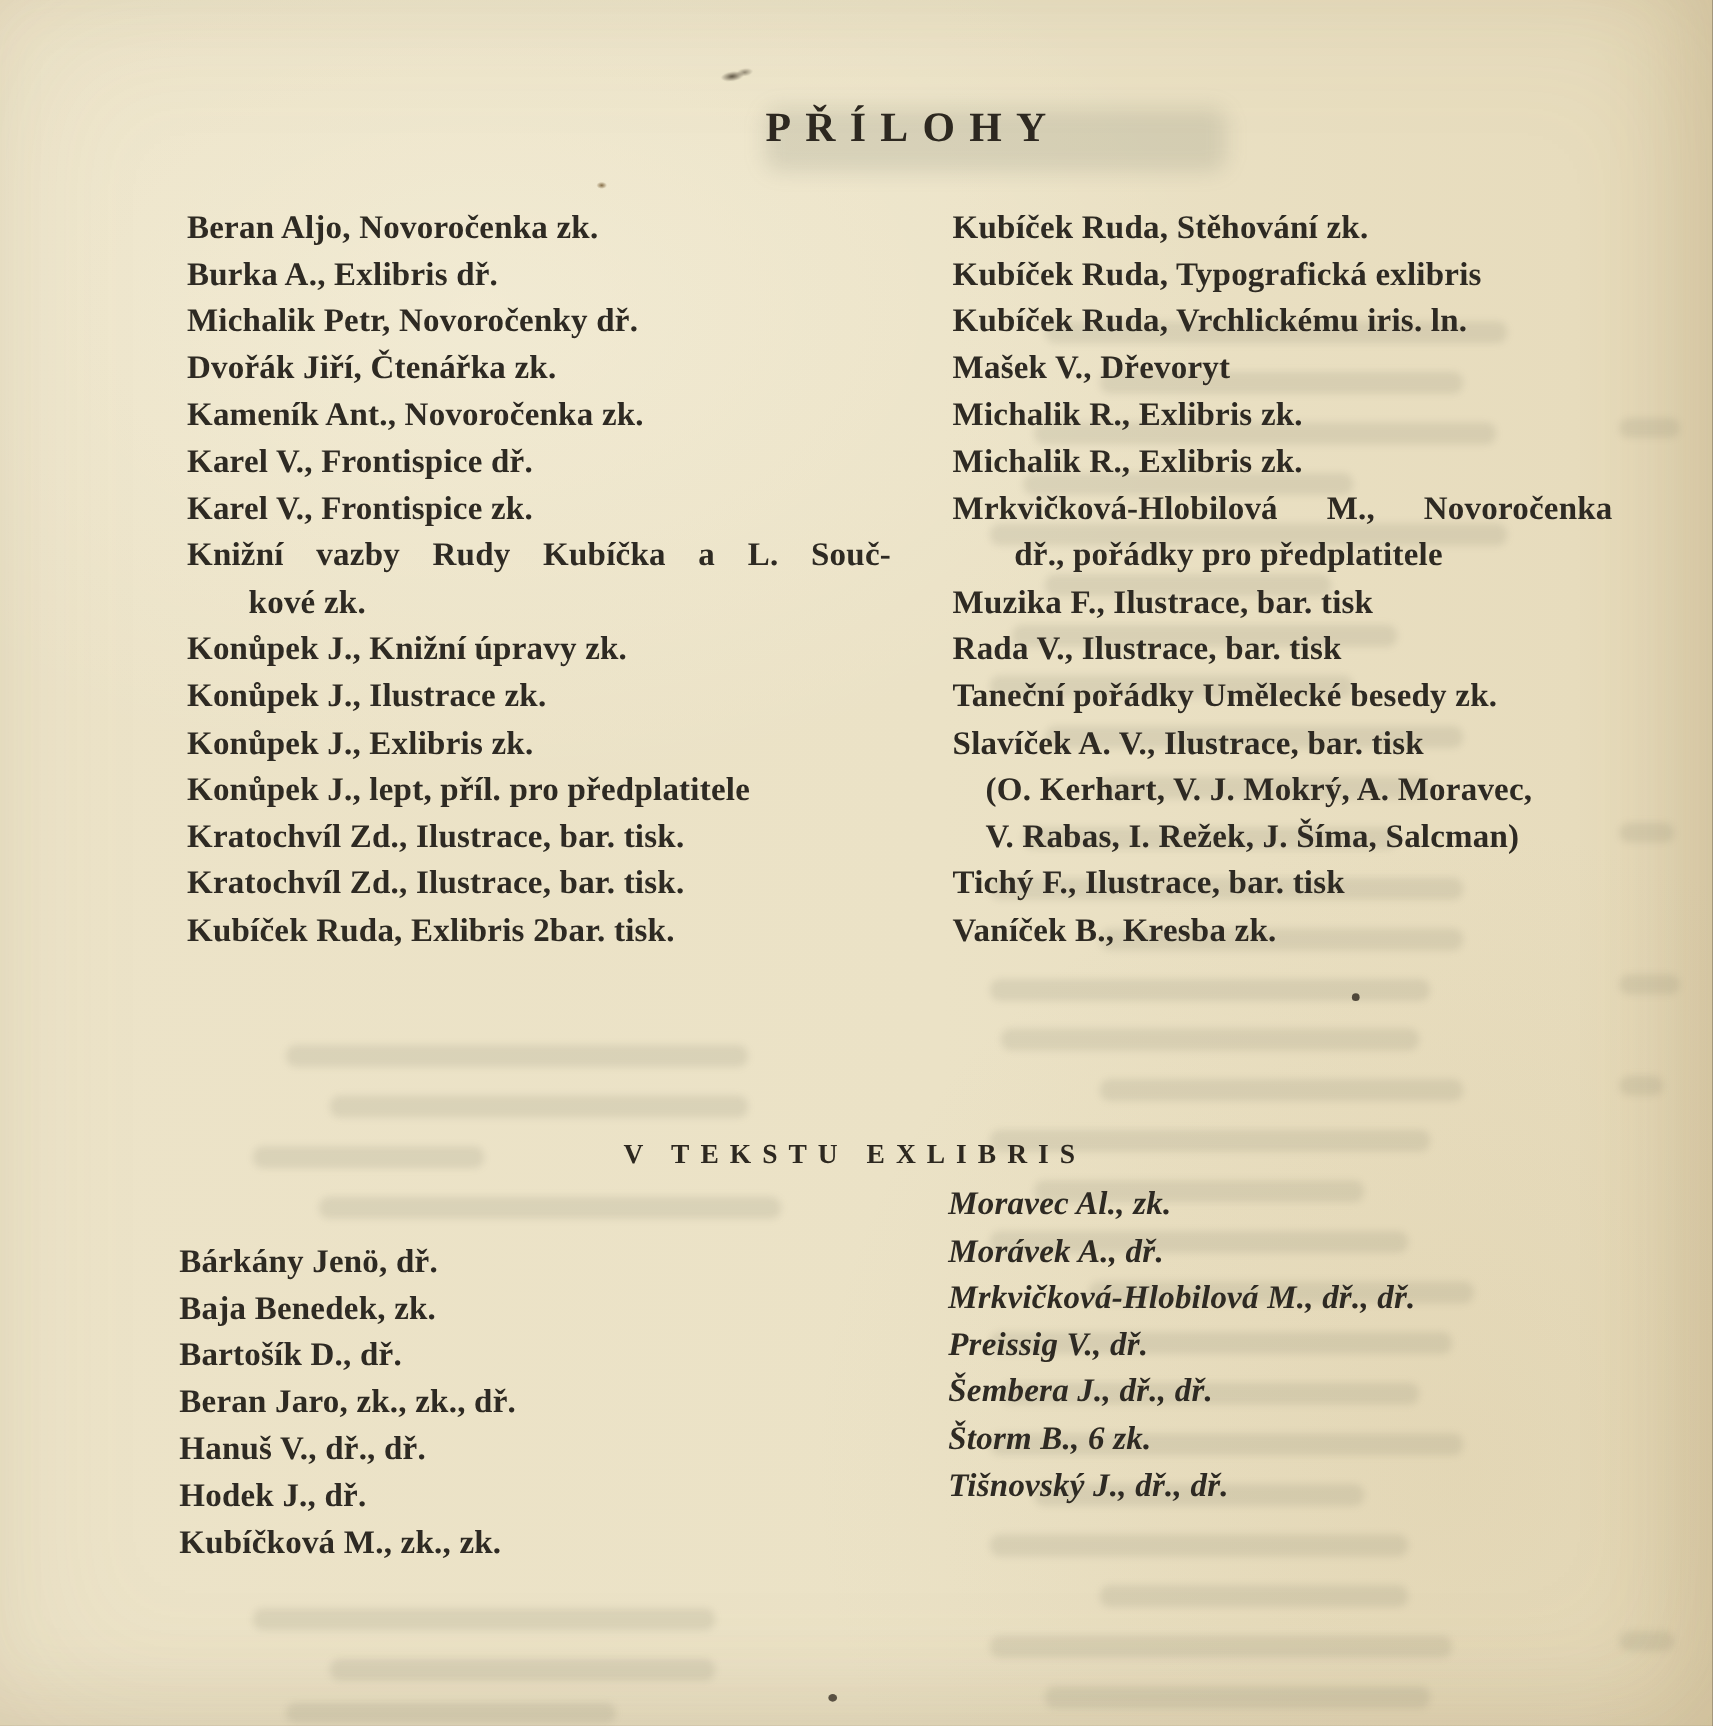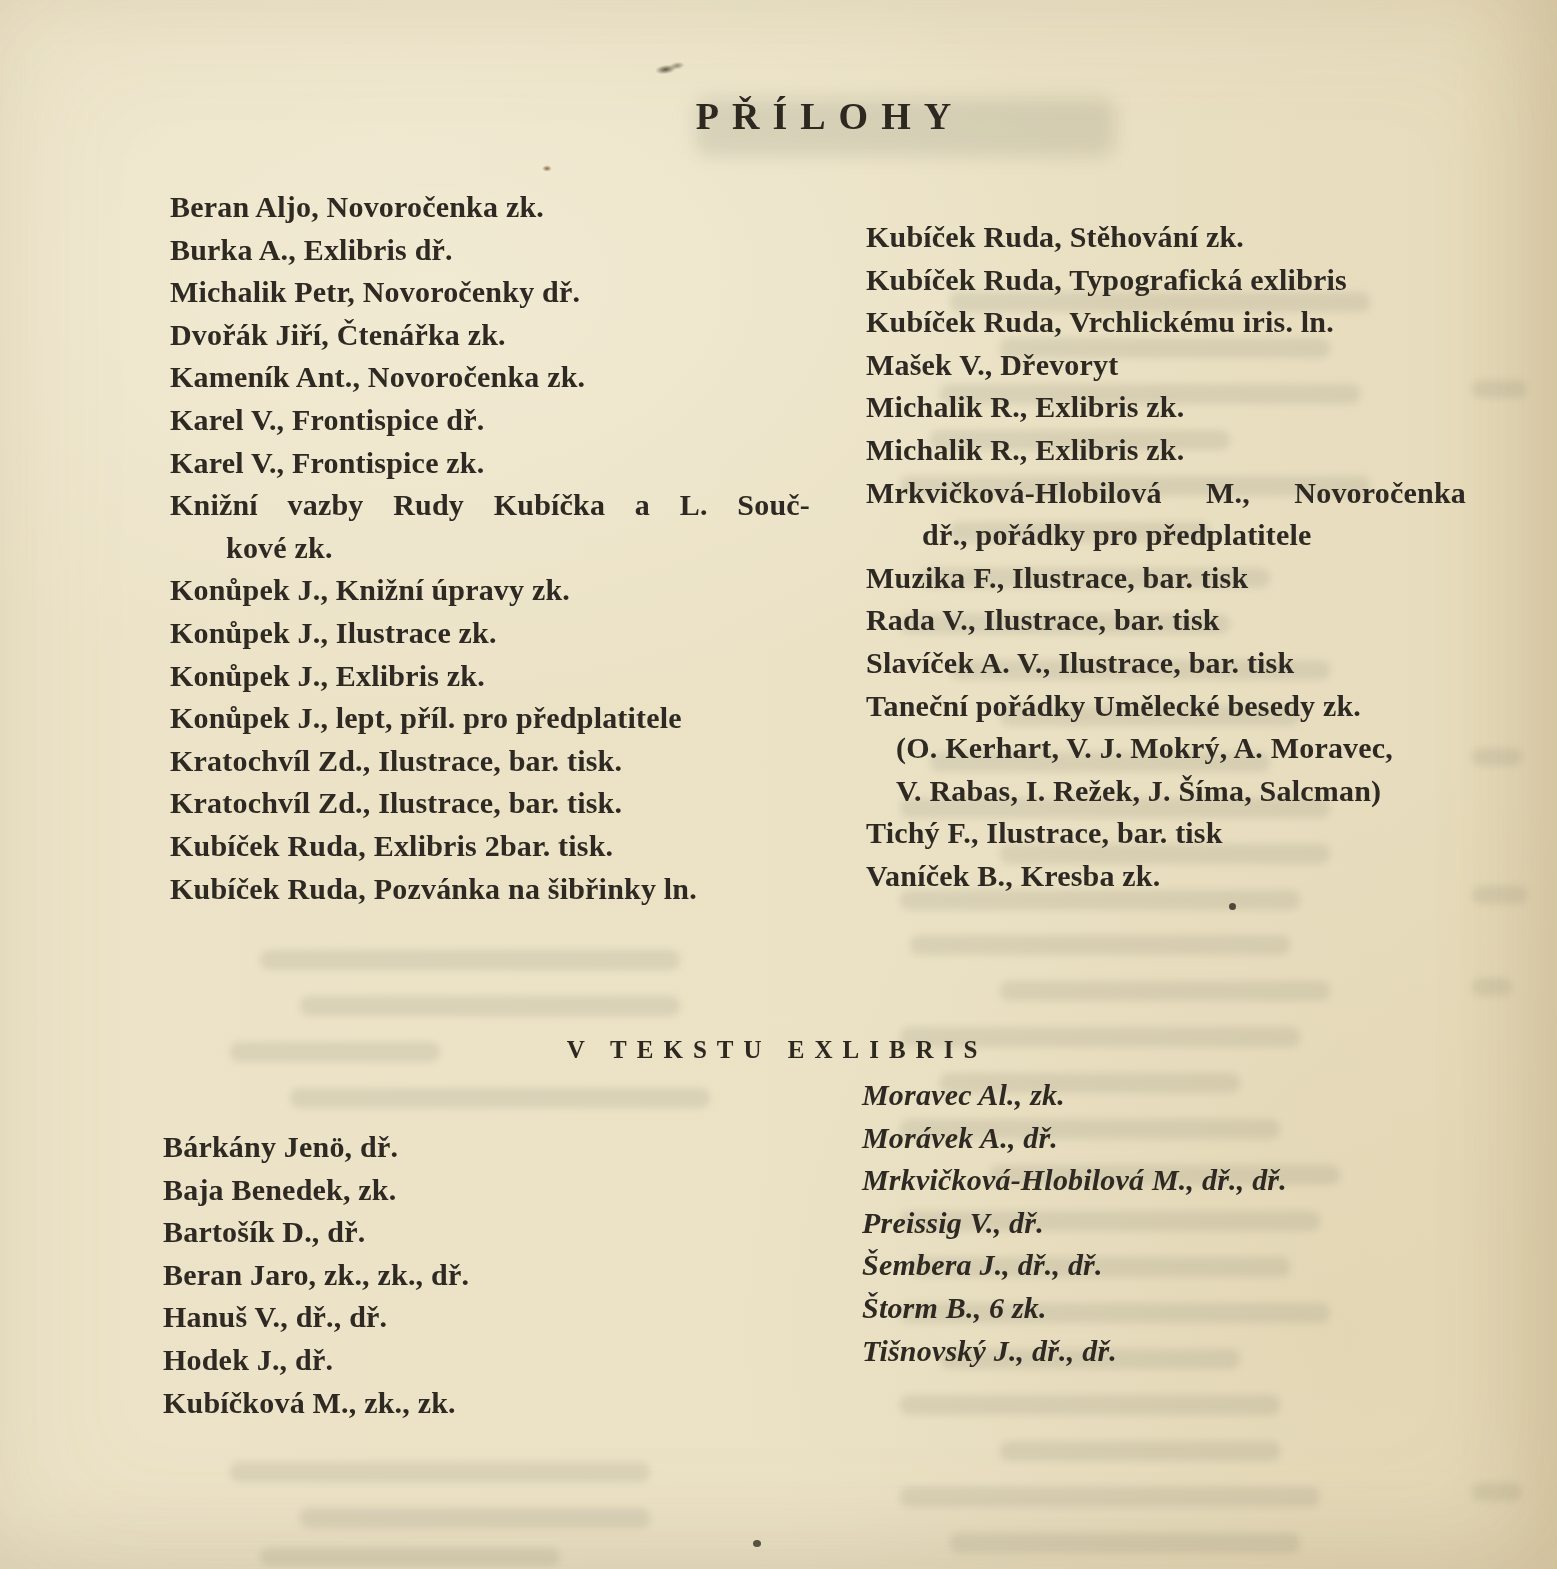--- a/index.html
+++ b/index.html
@@ -65,21 +65,21 @@
     font-weight: 700;
     line-height: 42.6px;
     letter-spacing: 0.2px;
   }
   .col .line { white-space: nowrap; }
   .col .line.indent { padding-left: 56px; }
   .col .line.indent-sm { padding-left: 30px; }
   .col .line.spread { text-align: justify; text-align-last: justify; white-space: normal; }
 
   #prilohy-left  { top: 186px;  left: 170px; width: 640px; }
-  #prilohy-right { top: 186px;  left: 866px; width: 600px; margin-top: 30px; }
+  #prilohy-right { top: 186px;  left: 866px; width: 600px; }
   #tekstu-left   { top: 1126px; left: 163px; width: 640px; }
   #tekstu-right  { top: 1074px; left: 862px; width: 610px; font-style: italic; }
 
   
   .smudge { position: absolute; pointer-events: none; }
   .smudge-arrow {
     top: 62px; left: 652px; width: 34px; height: 14px;
     background: radial-gradient(14px 6px at 40% 50%, rgba(70,60,45,0.85), rgba(70,60,45,0) 75%),
                 radial-gradient(10px 5px at 75% 35%, rgba(70,60,45,0.55), rgba(70,60,45,0) 75%);
     transform: rotate(-8deg);
@@ -160,35 +160,34 @@
         <div class="line">Karel V., Frontispice zk.</div>
         <div class="line spread">Knižní vazby Rudy Kubíčka a L. Souč-</div>
         <div class="line indent">kové zk.</div>
         <div class="line">Konůpek J., Knižní úpravy zk.</div>
         <div class="line">Konůpek J., Ilustrace zk.</div>
         <div class="line">Konůpek J., Exlibris zk.</div>
         <div class="line">Konůpek J., lept, příl. pro předplatitele</div>
         <div class="line">Kratochvíl Zd., Ilustrace, bar. tisk.</div>
         <div class="line">Kratochvíl Zd., Ilustrace, bar. tisk.</div>
         <div class="line">Kubíček Ruda, Exlibris 2bar. tisk.</div>
-        <div class="line">Kubíček Ruda, Pozvánka na šibřinky ln.</div>
       </div>
     <div class="col" id="prilohy-right">
         <div class="line">Kubíček Ruda, Stěhování zk.</div>
         <div class="line">Kubíček Ruda, Typografická exlibris</div>
         <div class="line">Kubíček Ruda, Vrchlickému iris. ln.</div>
         <div class="line">Mašek V., Dřevoryt</div>
         <div class="line">Michalik R., Exlibris zk.</div>
         <div class="line">Michalik R., Exlibris zk.</div>
         <div class="line spread">Mrkvičková-Hlobilová M., Novoročenka</div>
         <div class="line indent">dř., pořádky pro předplatitele</div>
         <div class="line">Muzika F., Ilustrace, bar. tisk</div>
         <div class="line">Rada V., Ilustrace, bar. tisk</div>
+        <div class="line">Taneční pořádky Umělecké besedy zk.</div>
         <div class="line">Slavíček A. V., Ilustrace, bar. tisk</div>
-        <div class="line">Taneční pořádky Umělecké besedy zk.</div>
         <div class="line indent-sm">(O. Kerhart, V. J. Mokrý, A. Moravec,</div>
         <div class="line indent-sm">V. Rabas, I. Režek, J. Šíma, Salcman)</div>
         <div class="line">Tichý F., Ilustrace, bar. tisk</div>
         <div class="line">Vaníček B., Kresba zk.</div>
       </div>
 
     <div class="section-title">V TEKSTU EXLIBRIS</div>
 
     <div class="col" id="tekstu-left">
         <div class="line">Bárkány Jenö, dř.</div>

